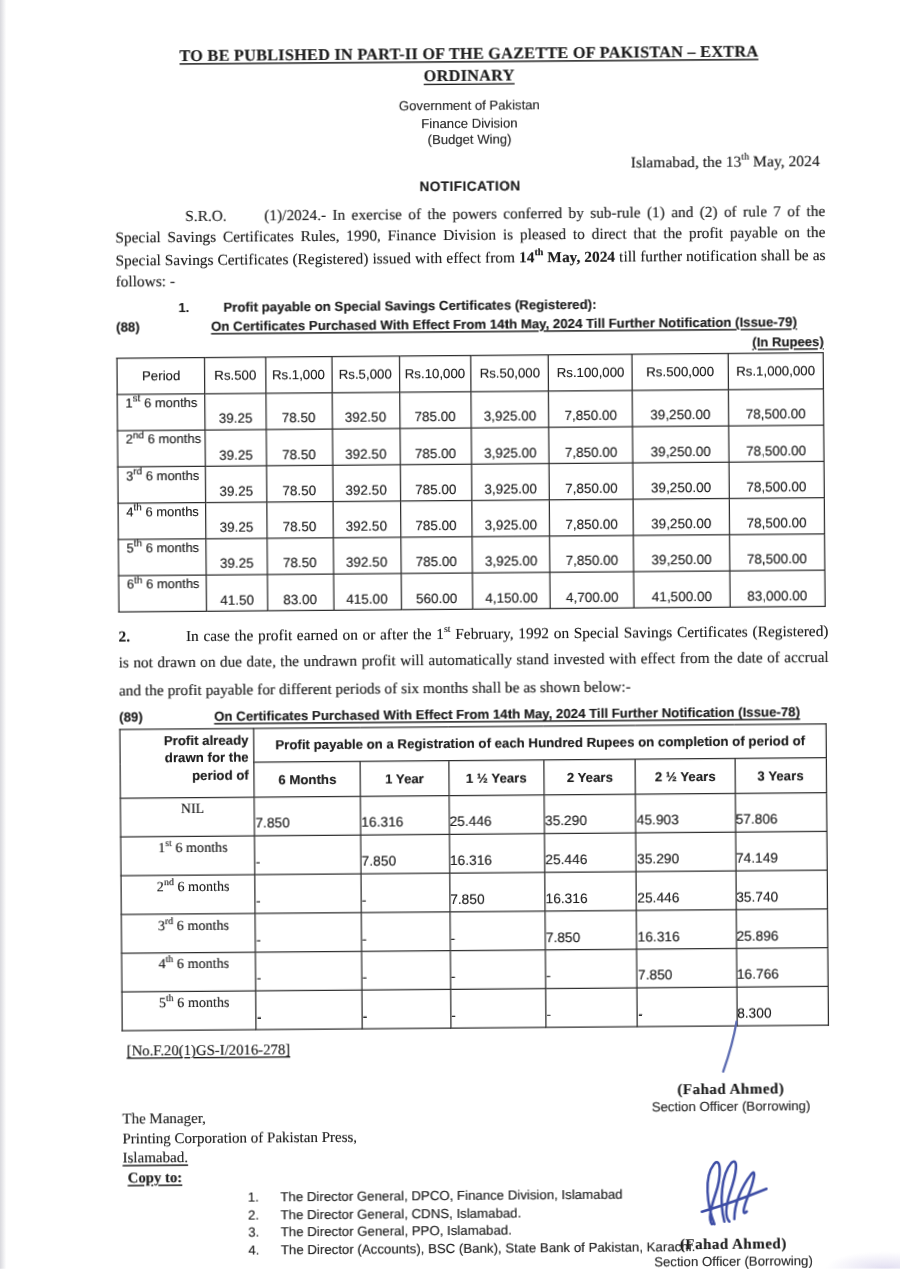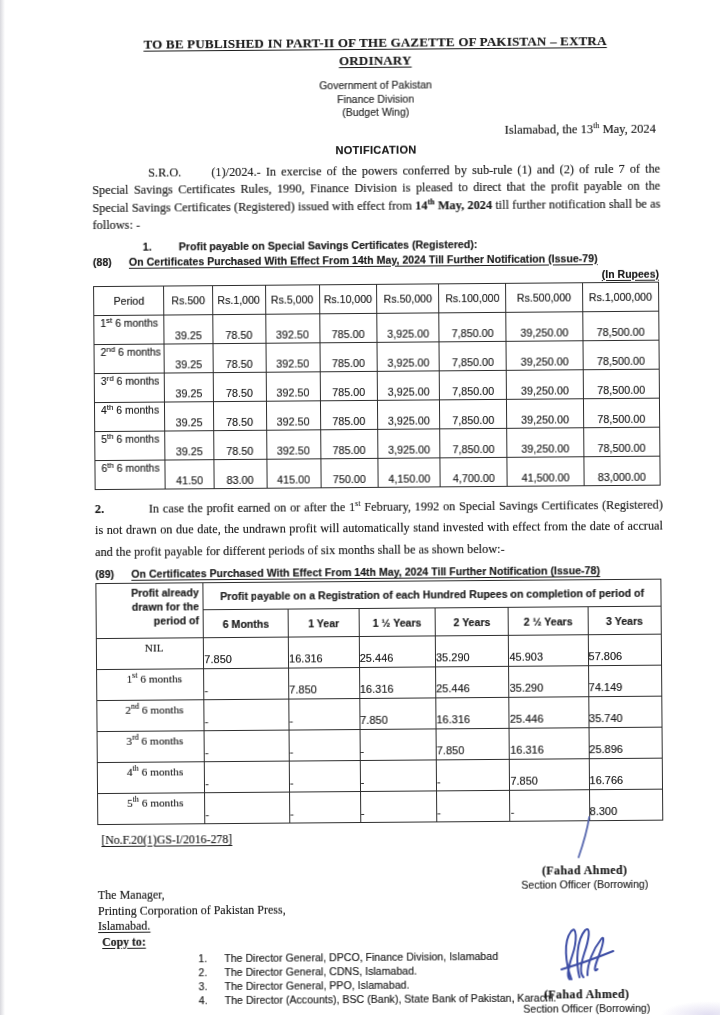--- a/index.html
+++ b/index.html
@@ -27,21 +27,21 @@
   .para{font-size:12.3px;line-height:17.5px;text-align:justify;margin-top:7px;}
   .para .lead-indent{display:inline-block;width:56px;}
   .para .gap{display:inline-block;width:30px;}
   .p2{line-height:21.5px;margin-top:9px;}
   .p2 .num{display:inline-block;width:54px;font-weight:bold;}
   sup{font-size:8px;line-height:0;}
   
   .item{font-family:"Liberation Sans",sans-serif;font-weight:bold;font-size:10.6px;
     margin-top:6px;display:flex;}
   .item .inum{width:36px;flex:none;}
-  .item.i88 .inum{width:36px;margin-left:-16px;}
+  .item.i88 .inum{width:76px;margin-left:-16px;}
   .item .itext.u{text-decoration:underline;text-underline-offset:2px;}
   .in-rupees{font-family:"Liberation Sans",sans-serif;font-weight:bold;font-size:10.5px;
     text-align:right;margin-top:4px;padding-right:2px;text-decoration:underline;text-underline-offset:2px;}
   
   table{border-collapse:collapse;width:566px;table-layout:fixed;}
   .t1{margin-top:2px;}
   .t1 th,.t1 td{border:1.4px solid #2e2e2e;font-family:"Liberation Sans",sans-serif;}
   .t1 th{font-size:10.6px;font-weight:normal;text-align:center;height:26px;}
   .t1 td.period{font-size:10.4px;text-align:left;padding:2px 0 0 6px;vertical-align:top;height:26px;}
   .t1 td.val{font-size:10.8px;text-align:center;vertical-align:bottom;padding-bottom:2px;}
@@ -187,21 +187,21 @@
       <td class="val">3,925.00</td>
       <td class="val">7,850.00</td>
       <td class="val">39,250.00</td>
       <td class="val">78,500.00</td>
     </tr>
     <tr>
       <td class="period"><span>6</span><sup>th</sup><span> 6 months</span></td>
       <td class="val">41.50</td>
       <td class="val">83.00</td>
       <td class="val">415.00</td>
-      <td class="val">750.00</td>
+      <td class="val">560.00</td>
       <td class="val">4,150.00</td>
       <td class="val">4,700.00</td>
       <td class="val">41,500.00</td>
       <td class="val">83,000.00</td>
     </tr>
   </tbody>
     </table>
 
   <div class="para p2"><span class="num">2.</span><span>In case the profit earned on or after the 1</span><sup>st</sup><span> February, 1992 on Special Savings Certificates (Registered) is not drawn on due date, the undrawn profit will automatically stand invested with effect from the date of accrual and the profit payable for different periods of six months shall be as shown below:-</span></div>
 

